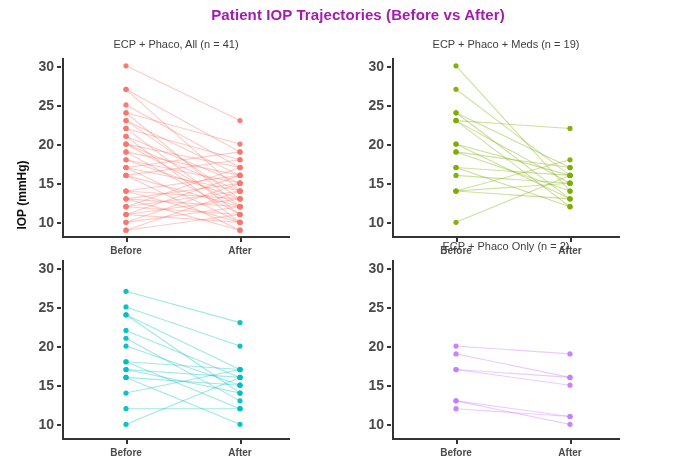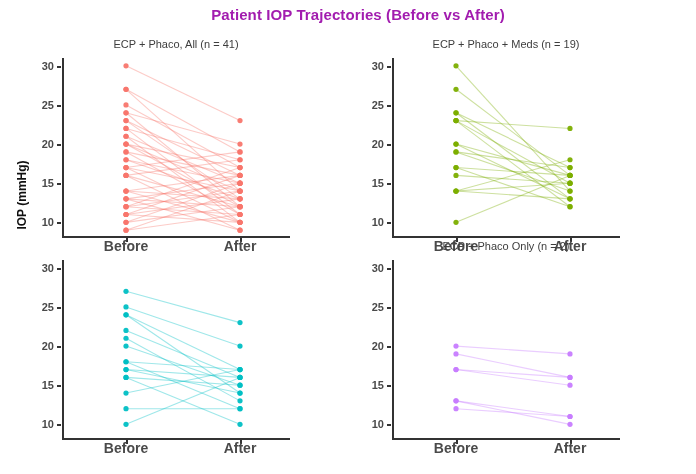--- a/index.html
+++ b/index.html
@@ -60,35 +60,36 @@
   .ytick{
     position:absolute;
     width:4px;height:2px;background:#333;
     left:-5px;
   }
   .ytick-label{
     position:absolute;
     right:100%;
     margin-right:8px;
     transform:translateY(-50%);
-    font-size:11px;
+    font-size:14px;
     font-weight:bold;
     color:#4a4a4a;
     white-space:nowrap;
   }
   .xtick{
     position:absolute;
     width:2px;height:4px;background:#333;
     top:100%;
   }
   .xtick-label{
     position:absolute;
     top:100%;
+    margin-top:7px;
     transform:translateX(-50%);
-    font-size:14px;
+    font-size:10px;
     font-weight:bold;
     color:#4a4a4a;
     white-space:nowrap;
   }
 
   svg.lines{position:absolute;left:0;top:0;overflow:visible;}
   .dot{stroke:none;}
   .seg{fill:none;stroke-width:1.1;}
 </style>
 </head>

